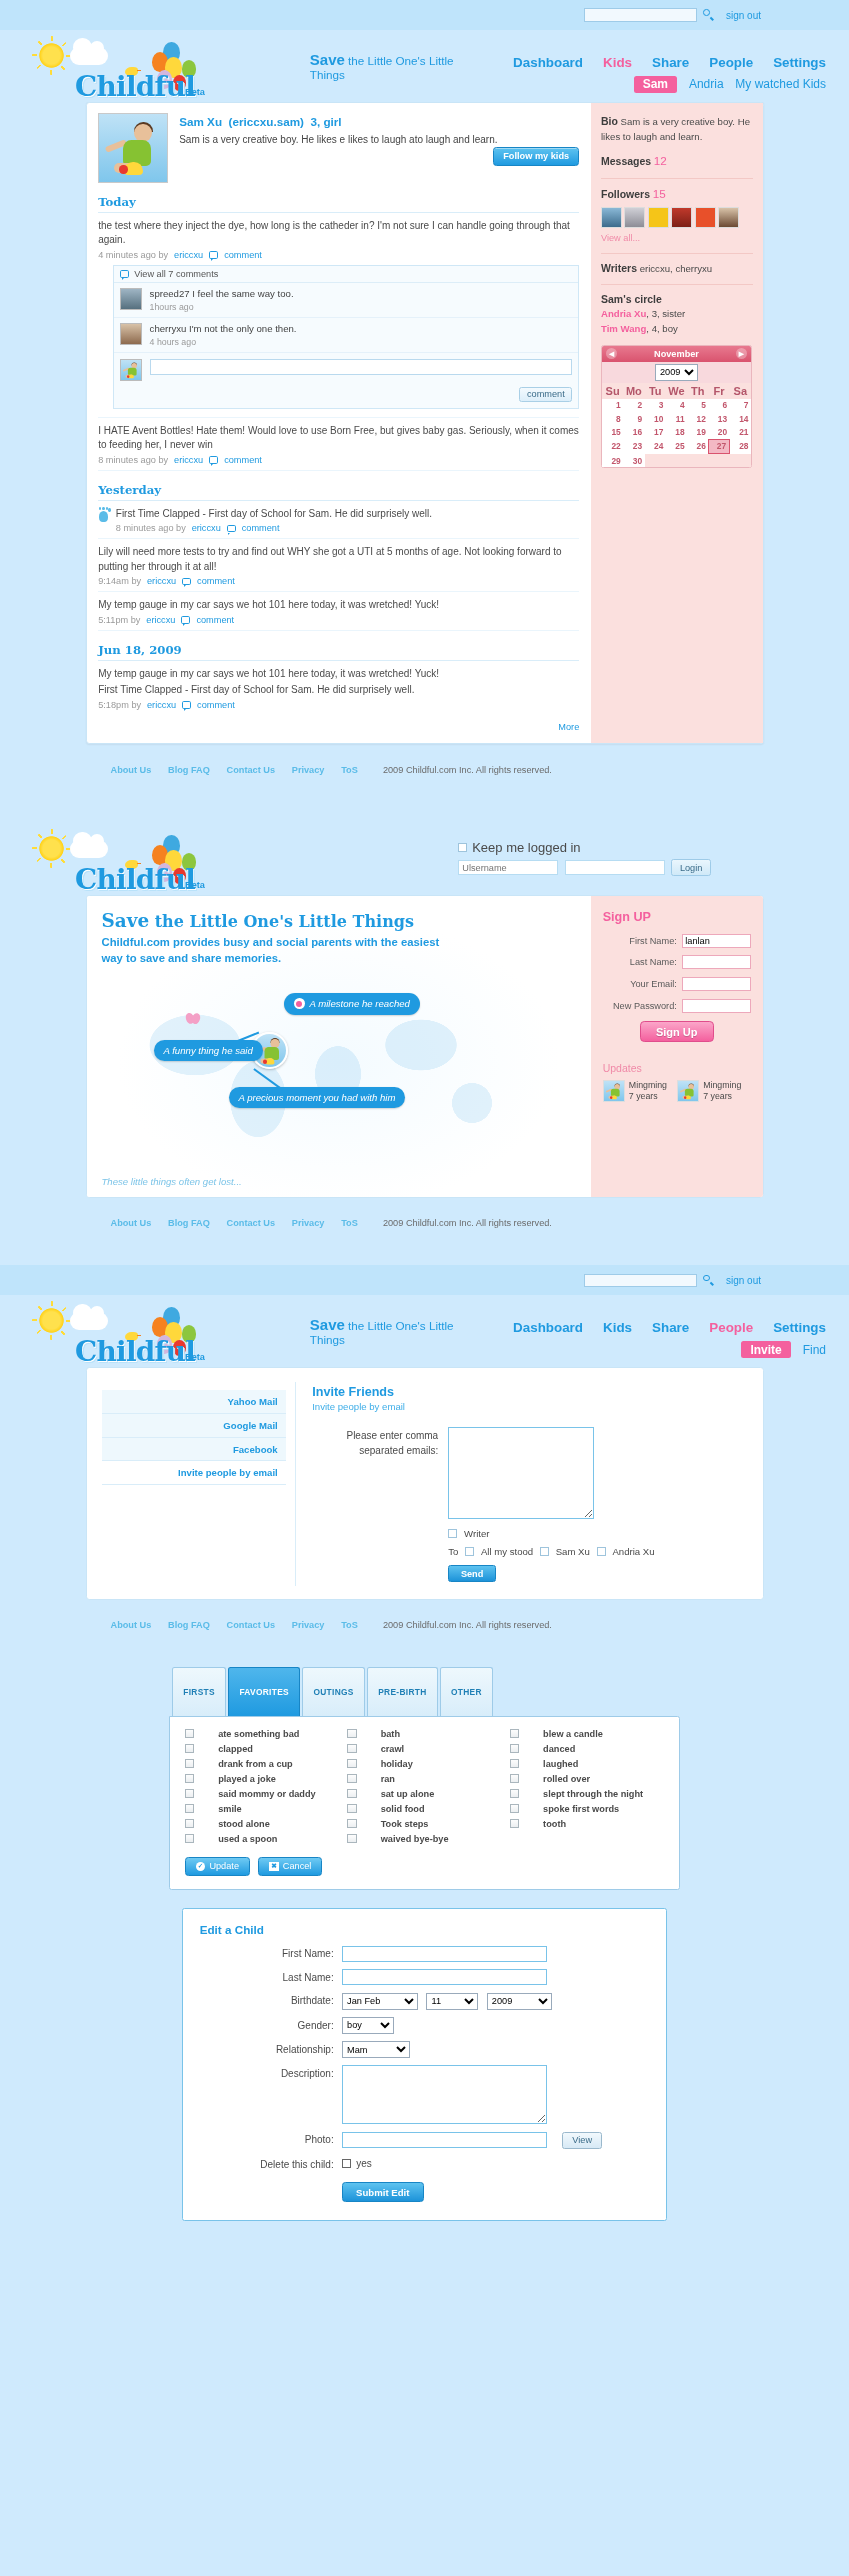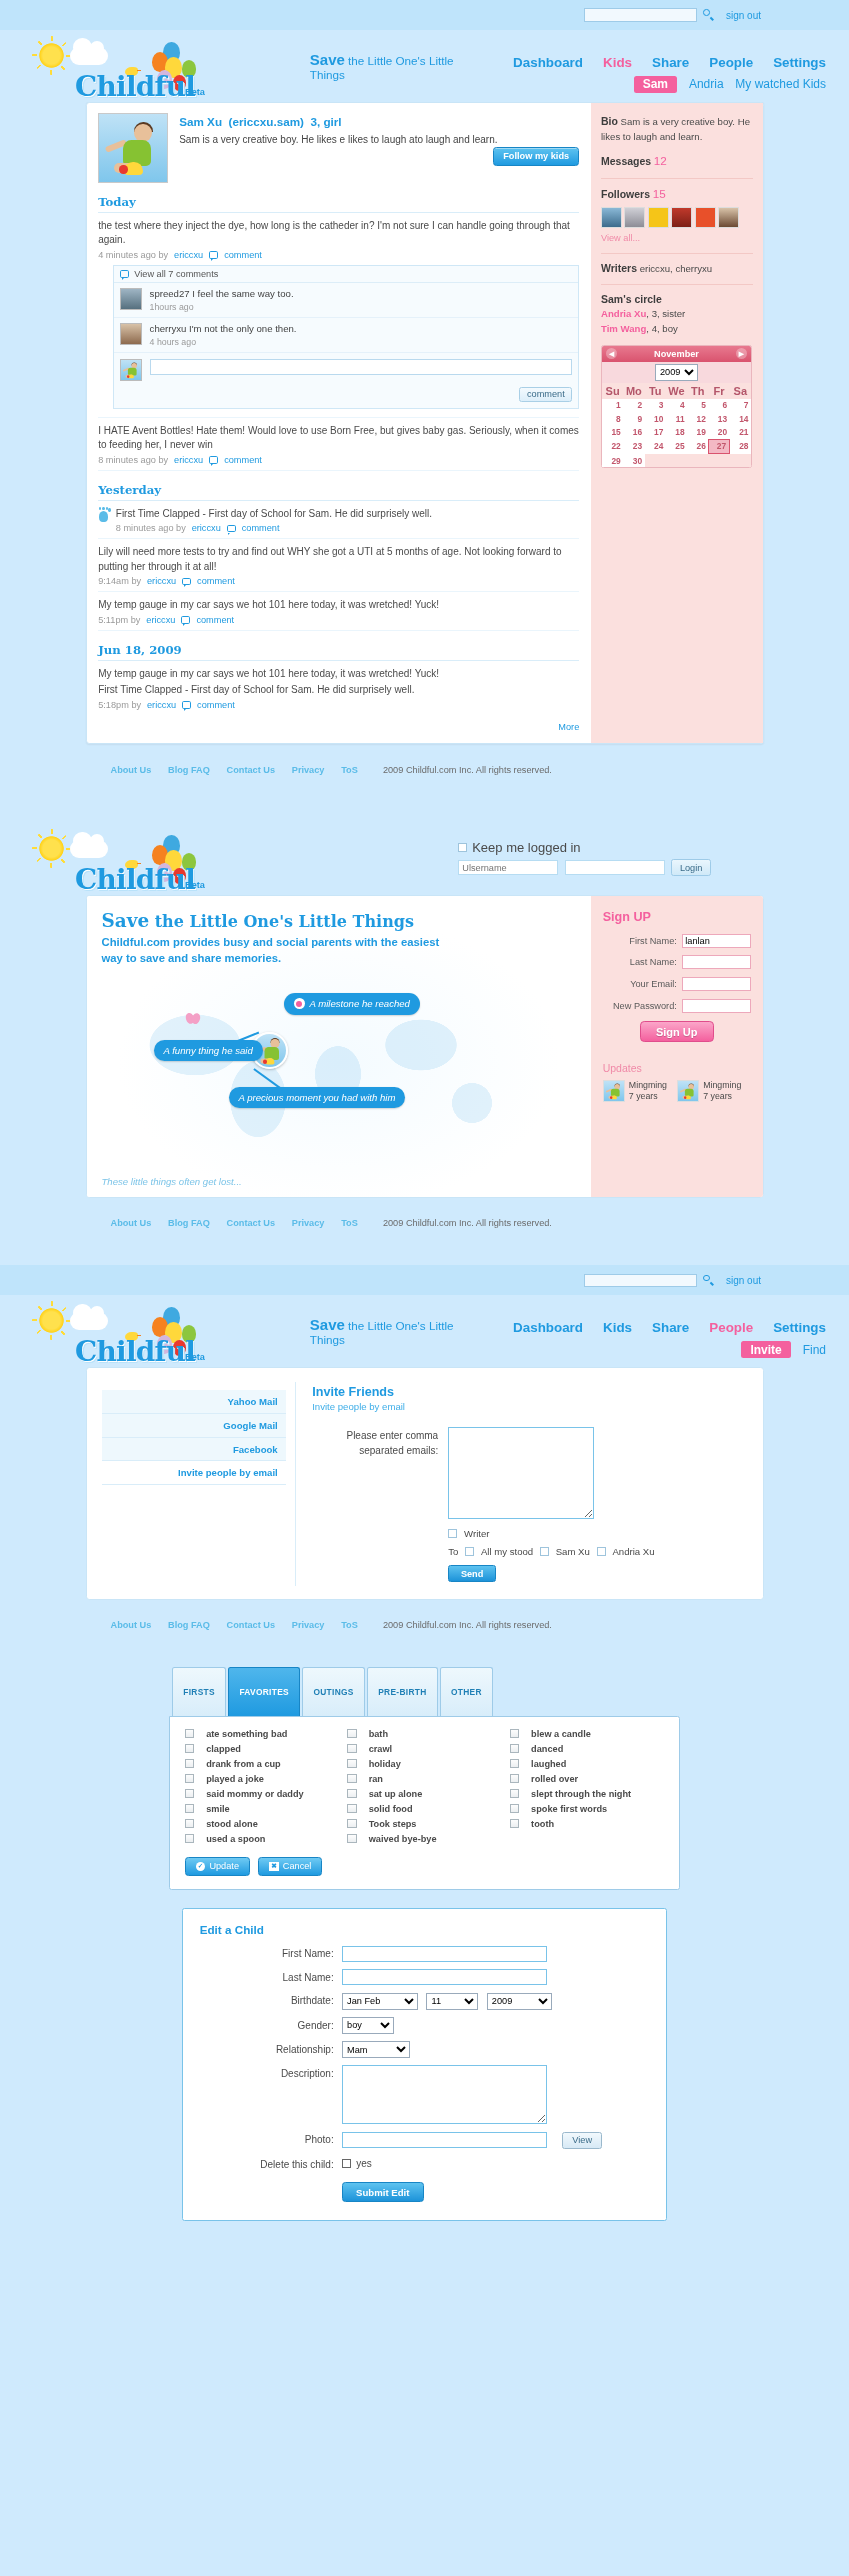--- a/index.html
+++ b/index.html
@@ -250,21 +250,21 @@
 
   
   .tabs{ display:flex; gap:2.5px; width:511px; margin:0 auto; padding-left:3.3px;}
   .tab{ background:linear-gradient(#eef8fd,#d8edfa); border:0.8px solid #9ecbe8; border-bottom:none;
     border-radius:2.5px 2.5px 0 0; font-size:8.4px; font-weight:bold; color:#1f7fb5; padding:19px 10px;
     letter-spacing:0.3px;}
   .tab.active{ background:linear-gradient(#4fb6ec,#1f9ae0); color:#fff; border-color:#1785c5;}
   .firsts{ width:511px; margin:0 auto; background:#fff; border:0.8px solid #9ecbe8; border-radius:0 2.5px 2.5px 2.5px;
     padding:11.7px 15px 13.4px 15px;}
   .fgrid{ display:grid; grid-template-columns:1fr 1fr 1fr; column-gap:8.4px; row-gap:5px;}
-  .fitem{ font-size:9.2px; font-weight:bold; color:#4a4a4a; display:flex; gap:12px; align-items:center;}
+  .fitem{ font-size:9.2px; font-weight:bold; color:#4a4a4a; display:flex; gap:24px; align-items:center;}
   .fchk{ width:9.2px;height:9.2px;border:0.8px solid #aab6bd;background:linear-gradient(#fdfdfd,#eceff1);
     flex:0 0 auto;}
   .fbtns{ display:flex; gap:8.4px; margin-top:13.4px;}
   .btn-upd{ display:flex; align-items:center; gap:4.2px; background:linear-gradient(#6fcaf3,#1f9ae0);
     border:0.8px solid #1785c5; border-radius:3.3px; color:#fff; font-size:9.2px; padding:3.3px 10px; font-weight:normal;}
   .ico-circ{ width:9.2px;height:9.2px;border-radius:50%;background:#fff;color:#1f9ae0;font-size:6.7px;
     display:flex;align-items:center;justify-content:center;font-weight:bold;}
   .ico-x{ width:9.2px;height:9.2px;background:#fff;color:#1f9ae0;font-size:6.7px;
     display:flex;align-items:center;justify-content:center;font-weight:bold;}
 

